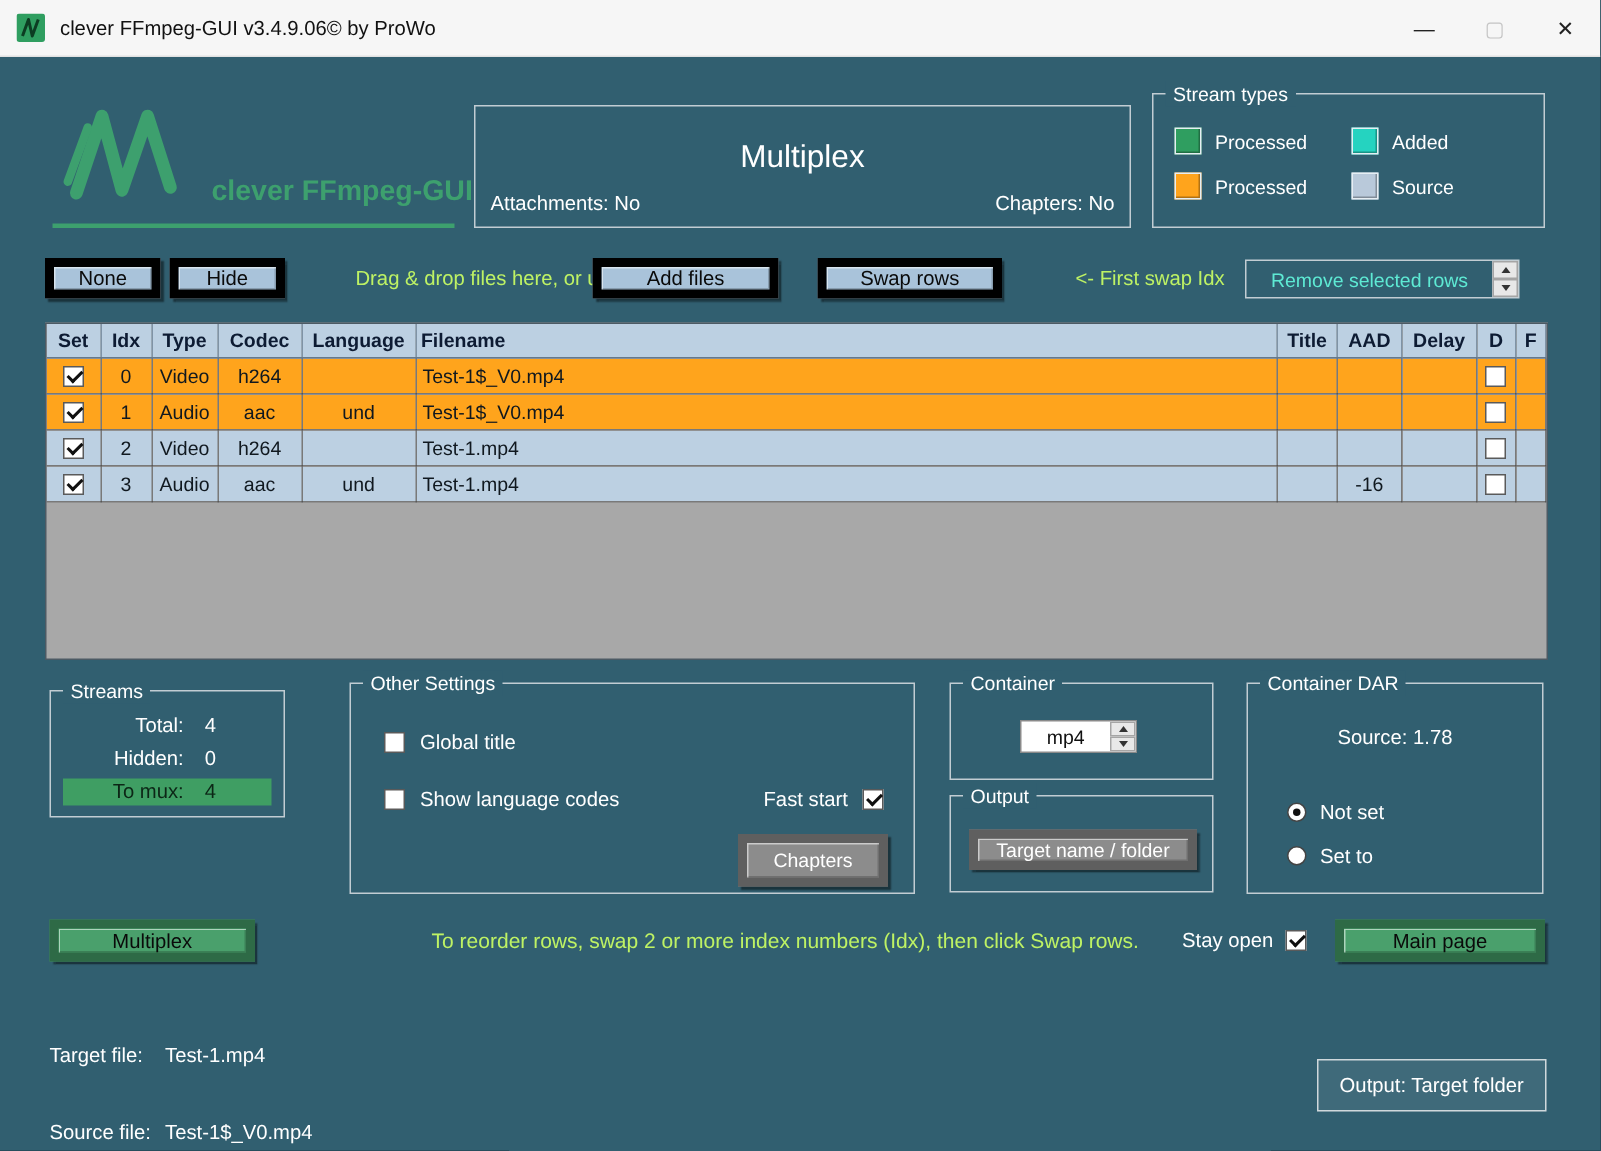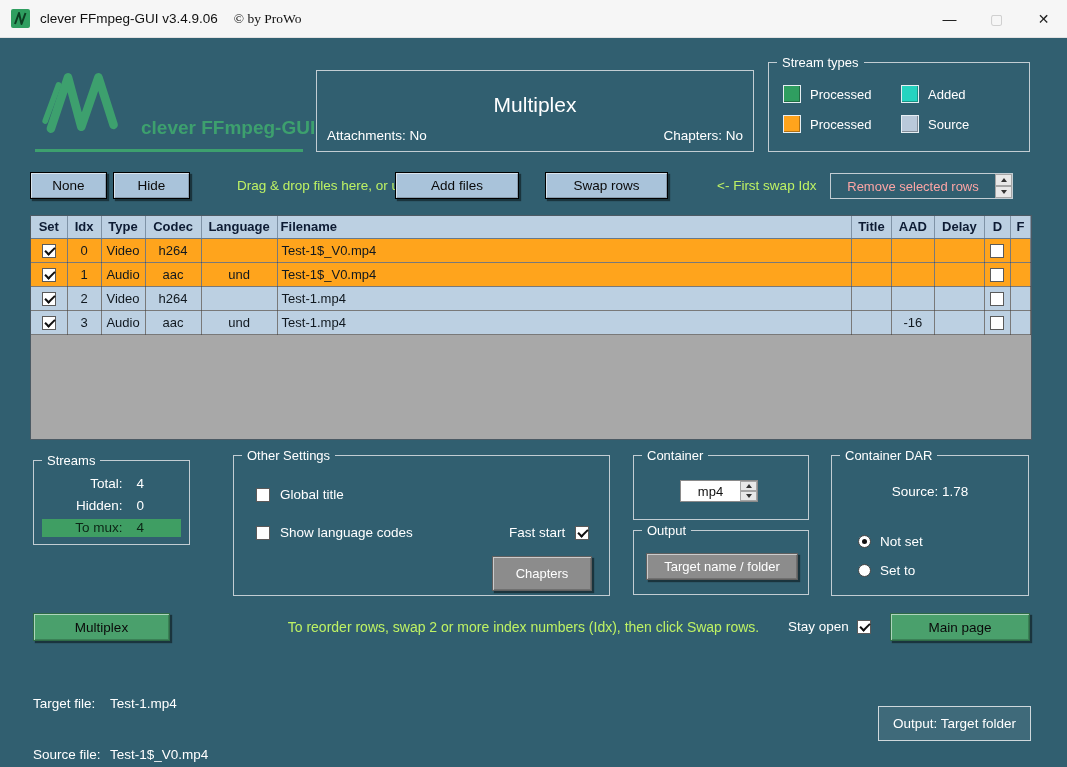--- a/index.html
+++ b/index.html
@@ -3,21 +3,21 @@
 <meta charset="utf-8">
 <style>
   *{margin:0;padding:0;box-sizing:border-box;font-family:"Liberation Sans",sans-serif;}
   html,body{background:#20414e;}
   .window{position:relative;width:1067px;height:767px;background:#315f70;overflow:hidden;}
 
   
   .titlebar{position:absolute;left:0;top:0;width:100%;height:38px;background:#f6f6f6;display:flex;align-items:center;border-bottom:1px solid #e2e2e2;}
   .app-icon{width:19px;height:19px;margin-left:11px;display:inline-flex;}
   .t-title{margin-left:10px;font-size:13.5px;color:#111;}
-  .t-copy{margin-left:16px;font-size:13.5px;color:#111;font-family:Liberation Serif, serif;}
+  .t-copy{margin-left:0;font-size:13.5px;color:#111;}
   .controls{position:absolute;right:0;top:0;height:38px;display:flex;}
   .ctrl{width:47px;height:38px;display:flex;align-items:center;justify-content:center;font-size:14px;color:#222;cursor:default;}
   .ctrl.dim{color:#c6c6c6;}
 
   
   .gbox{position:absolute;border:1px solid #c2cdd3;}
   .glabel{position:absolute;top:-9px;left:8px;background:#315f70;padding:0 5px;color:#fff;font-size:13px;line-height:17px;}
 
   
   .logo{position:absolute;left:35px;top:64px;width:268px;height:88px;border-bottom:3px solid #3da06e;}
@@ -31,37 +31,37 @@
   .mux-chap{position:absolute;right:10px;bottom:8px;font-size:13.5px;color:#fff;}
 
   
   .stream-types{left:768px;top:62px;width:262px;height:90px;}
   .legend-grid{position:absolute;left:14px;top:22px;right:10px;display:grid;grid-template-columns:1fr 1fr;grid-row-gap:12px;}
   .legend-item{display:flex;align-items:center;gap:9px;}
   .swatch{width:18px;height:18px;border:1px solid #e6eef3;box-shadow:inset -1px -1px 0 rgba(0,0,0,.3);}
   .legend-label{color:#fff;font-size:13px;}
 
   
-  .btn{position:absolute;border:1px solid #000000;font-size:13.5px;color:#0a0a0a;cursor:default;
+  .btn{position:absolute;border:6px solid #000000;font-size:13.5px;color:#0a0a0a;cursor:default;
        box-shadow:inset 1px 1px 0 rgba(255,255,255,.55), inset -1px -1px 0 rgba(0,0,0,.2), 2px 2px 1px rgba(0,0,0,.45);}
   .btn.blue{background:#a9c3da;}
   .btn.green{background:#4aa06c;border-color:#2e6a46;}
   .btn.gray{background:#8c8c8c;color:#fff;border-color:#5f5f5f;font-size:13px;}
   .btn.outline{background:rgba(255,255,255,.07);color:#fff;border:1px solid #cfd8dc;box-shadow:none;font-size:13.5px;}
 
   .b-none{left:30px;top:172px;width:77px;height:27px;}
   .b-hide{left:113px;top:172px;width:77px;height:27px;}
   .b-add{left:395px;top:172px;width:124px;height:27px;}
   .b-swap{left:545px;top:172px;width:123px;height:27px;}
   .hint{position:absolute;color:#bef264;font-size:13.5px;margin-left:36px;}
   .drag-hint{left:201px;top:172px;line-height:27px;}
   .swap-hint{left:681px;top:172px;line-height:27px;}
 
   .remove-box{position:absolute;left:830px;top:173px;width:183px;height:26px;border:1px solid #c2cdd3;display:flex;align-items:stretch;}
-  .rm-label{flex:1;display:flex;align-items:center;justify-content:center;color:#fca5a5;font-size:13px;}
+  .rm-label{flex:1;display:flex;align-items:center;justify-content:center;color:#5eead4;font-size:13px;}
   .spin{display:flex;flex-direction:column;width:17px;background:#f0f0f0;}
   .s-up,.s-down{flex:1;position:relative;background:#e8e8e8;border:1px solid #a5a5a5;}
   .s-up::after{content:"";position:absolute;left:50%;top:50%;transform:translate(-50%,-50%);border-left:3px solid transparent;border-right:3px solid transparent;border-bottom:4px solid #333;}
   .s-down::after{content:"";position:absolute;left:50%;top:50%;transform:translate(-50%,-50%);border-left:3px solid transparent;border-right:3px solid transparent;border-top:4px solid #333;}
 
   
   .grid{position:absolute;left:30px;top:215px;width:1002px;height:225px;background:#a8a8a8;border:1px solid #4c5a64;overflow:hidden;}
   .grid table{border-collapse:collapse;table-layout:fixed;width:1000px;}
   .grid th{background:#bcd0e2;color:#0d1b33;font-weight:bold;height:22px;font-size:13px;border-right:1px solid #7f93a6;border-bottom:1px solid #65798c;text-align:center;padding:0 3px;overflow:hidden;white-space:nowrap;}
   .grid td{height:24px;font-size:13px;color:#10181f;border-right:1px solid rgba(0,0,0,.28);border-bottom:1px solid rgba(0,0,0,.28);text-align:center;padding:0 4px;overflow:hidden;white-space:nowrap;}

